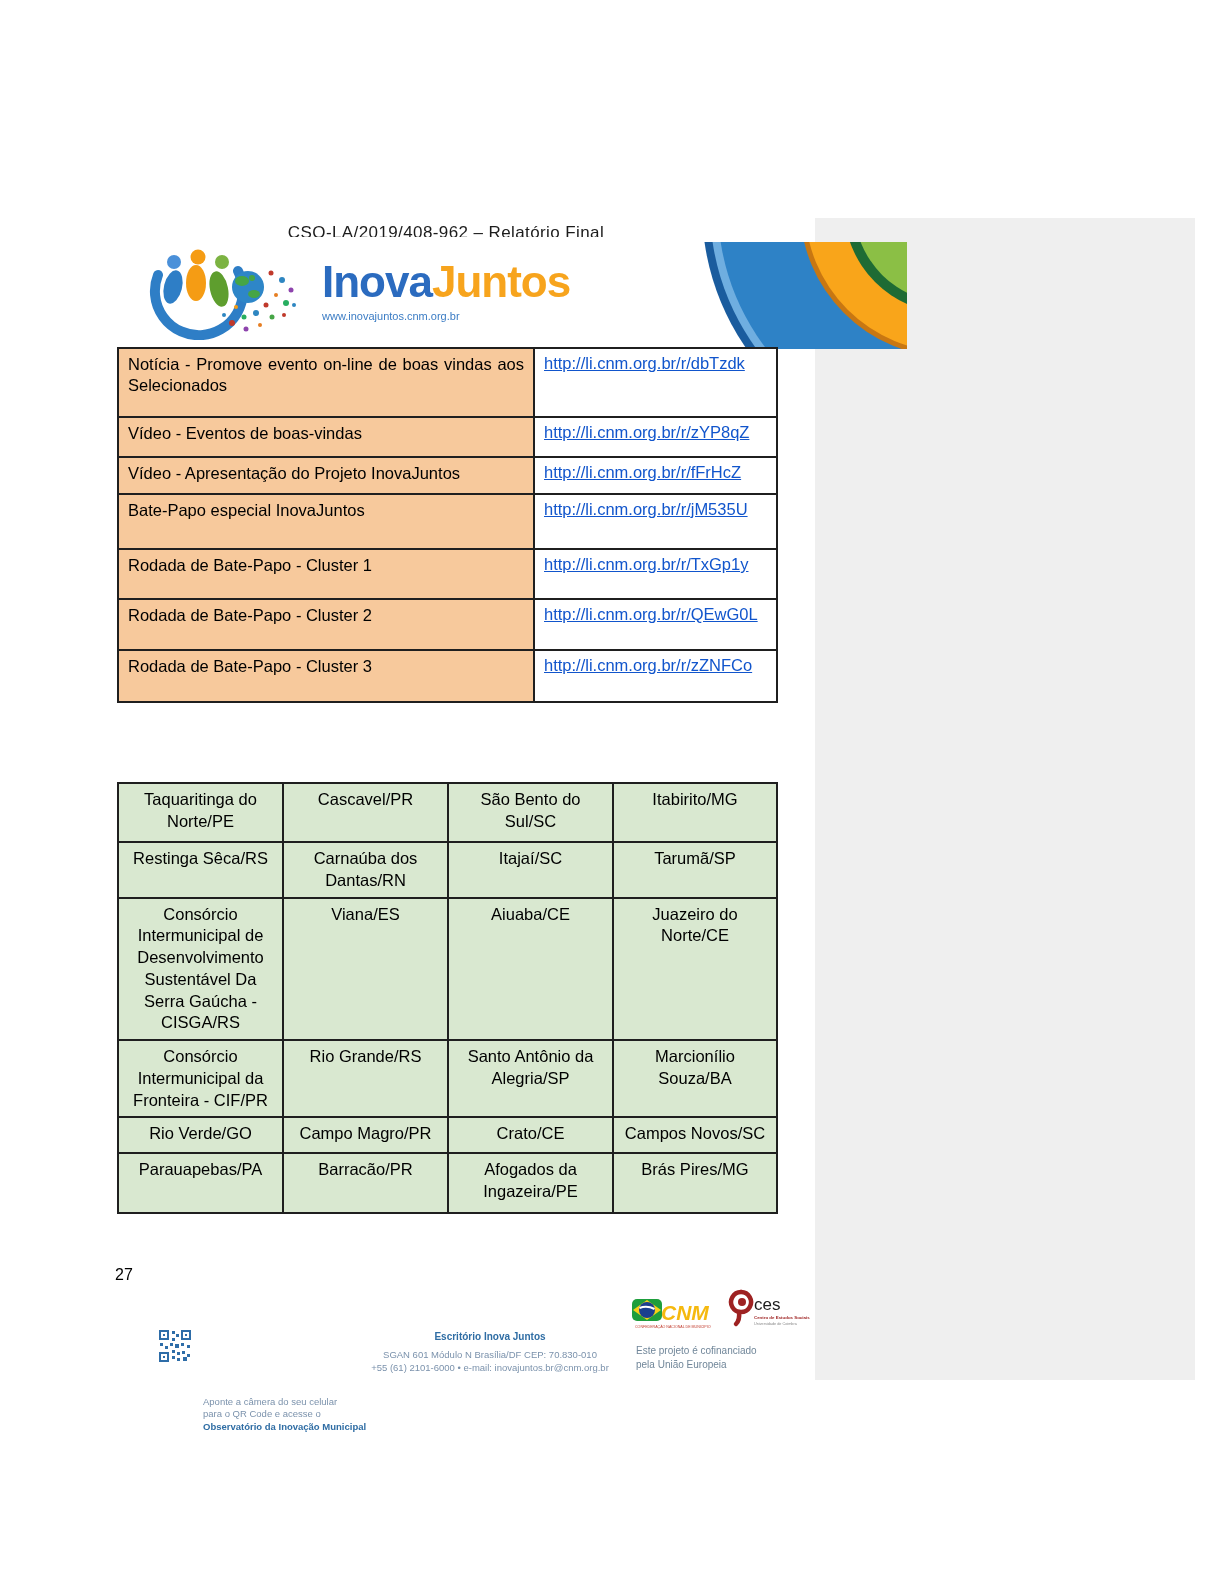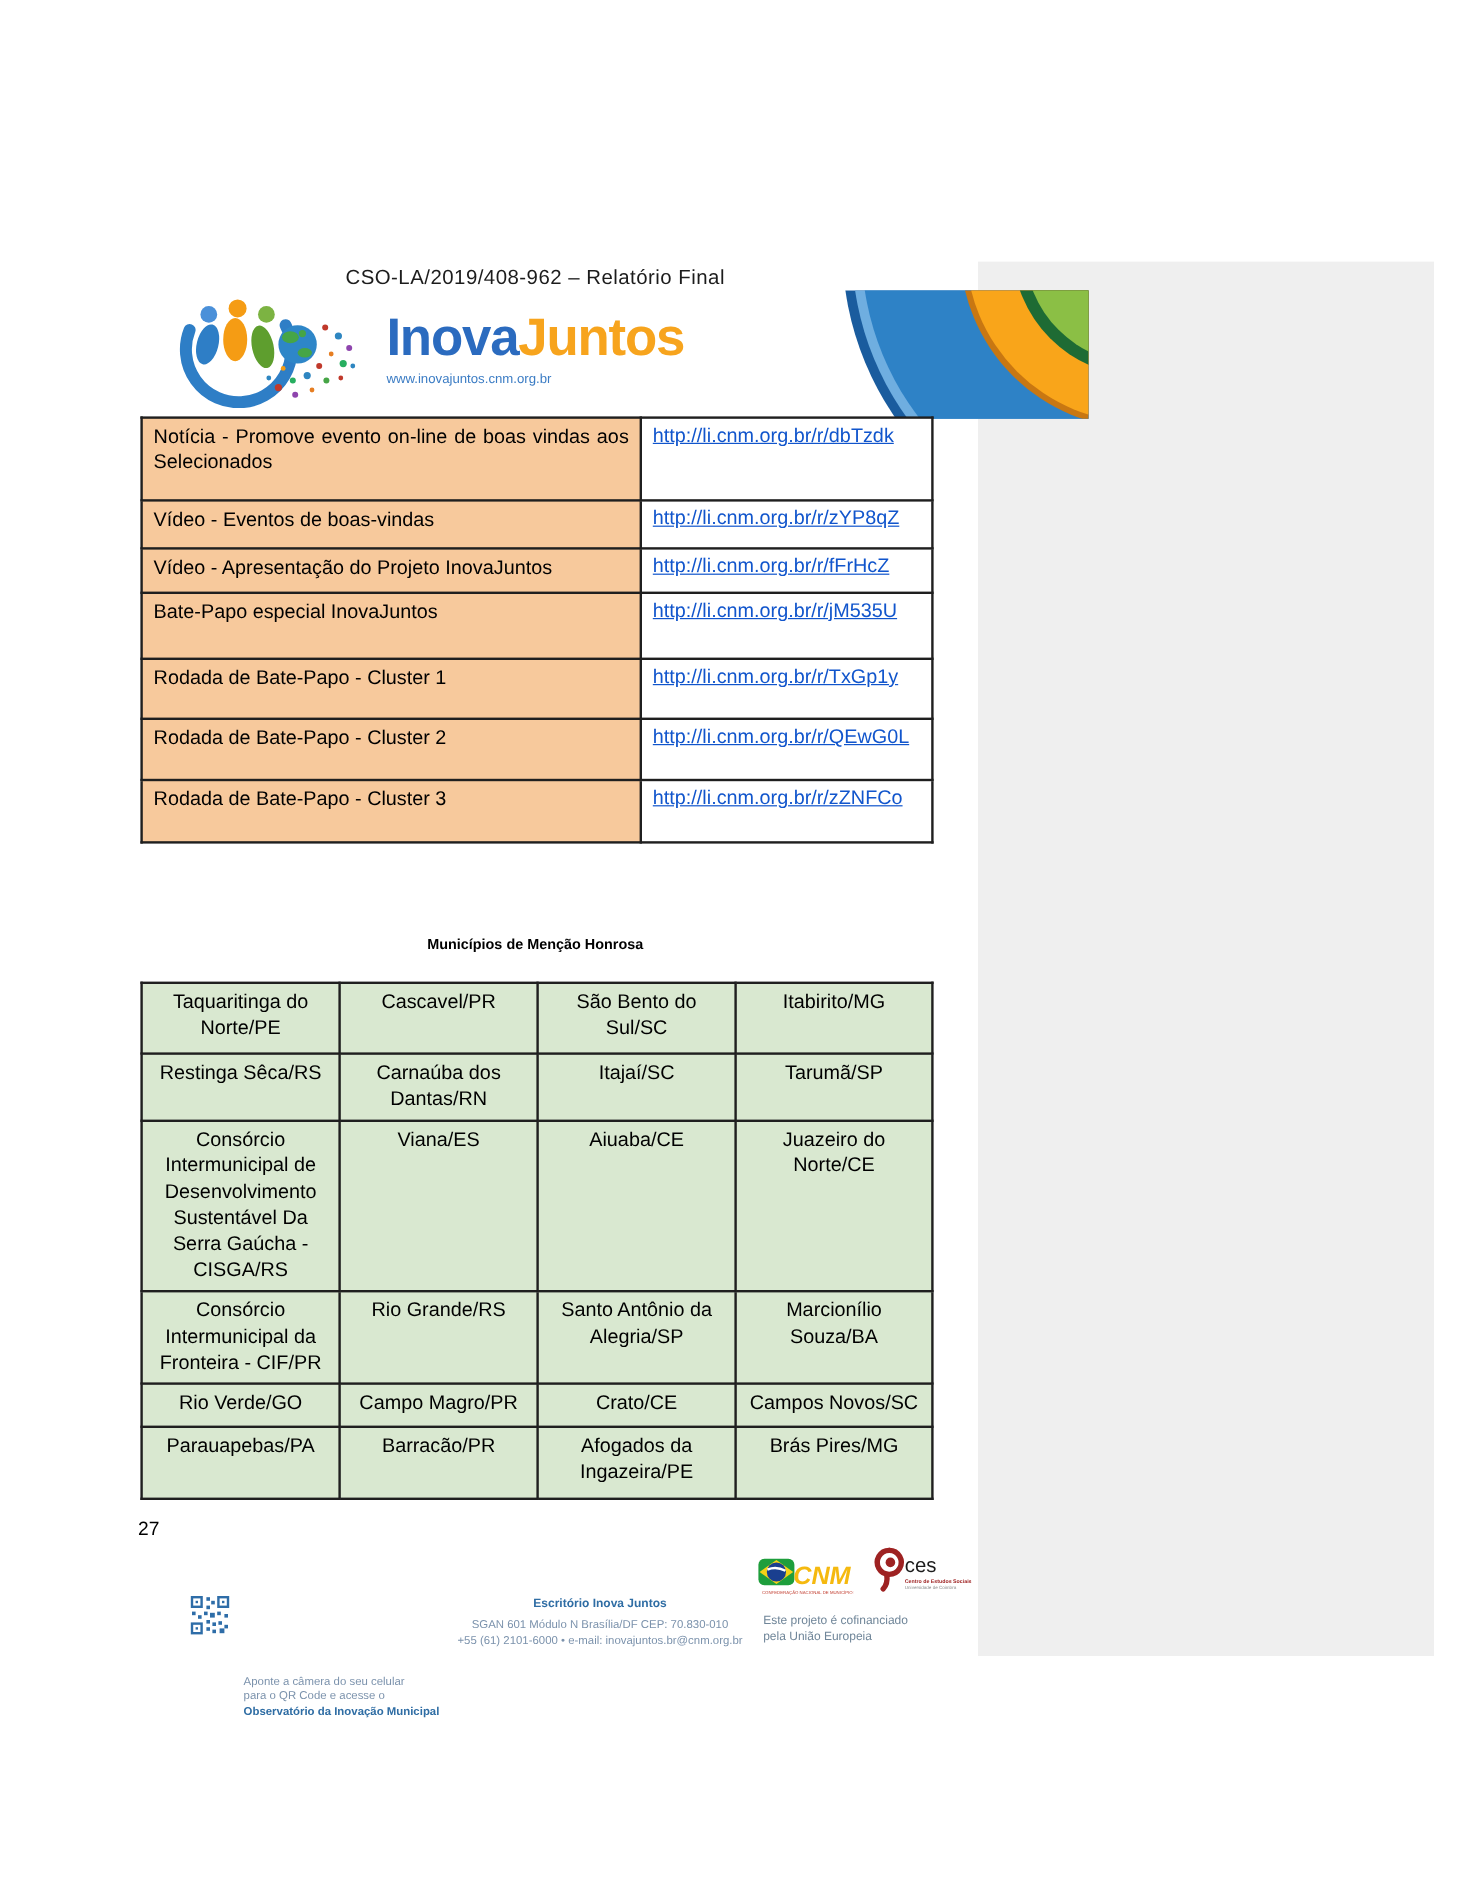--- a/index.html
+++ b/index.html
@@ -33,34 +33,34 @@
   table { border-collapse:collapse; table-layout:fixed; }
   #links-table table { width:659px; }
   #links-table td { border:2px solid #1f1f1f; vertical-align:top; line-height:1.28; }
   td.cell-label { background:#f7c99c; font-size:16.5px; padding:5px 9px 4px 9px; }
   td.cell-label.justify { text-align:justify; }
   td.cell-link { background:#ffffff; font-size:16.5px; padding:4px 4px 4px 9px; }
   td.cell-link a { color:#1155cc; text-decoration:underline; }
 
   
   #honor-title { left:117px; top:780px; width:658px; text-align:center; font-weight:bold; font-size:12px; }
-  #honor-table { left:117px; top:818px; }
+  #honor-table { left:117px; top:782px; }
   #honor-table table { width:659px; }
   #honor-table td {
     border:2px solid #1f1f1f; background:#d9e8d0; vertical-align:top;
     text-align:center; font-size:16.5px; line-height:1.32; padding:5px 10px;
   }
 
   #page-number { left:115px; top:1266px; font-size:16px; }
 
   
   #qr-icon { left:158px; top:1329px; width:34px; height:34px; }
   #qr-caption { left:203px; top:1372px; font-size:9.5px; line-height:1.3; color:#7b92ac;margin-top:24px; }
   #qr-caption .bold { font-weight:bold; color:#2f6da4; }
-  #office { left:355px; top:1331px; width:290px; text-align:center; }
+  #office { left:345px; top:1331px; width:290px; text-align:center; }
   #office .title { font-size:10px; font-weight:bold; color:#2f6da4; }
   #office .line { font-size:9.5px; color:#7b92ac; line-height:1.35; }
   #office .line.first { margin-top:7px; }
   #cnm-logo { left:631px; top:1295px; width:80px; height:40px; }
   #ces-logo { left:723px; top:1288px; width:88px; height:48px; }
   #eu-text { left:636px; top:1344px; width:170px; font-size:10px; line-height:1.35; color:#708699; }
 </style>
 </head>
 <body>
 

